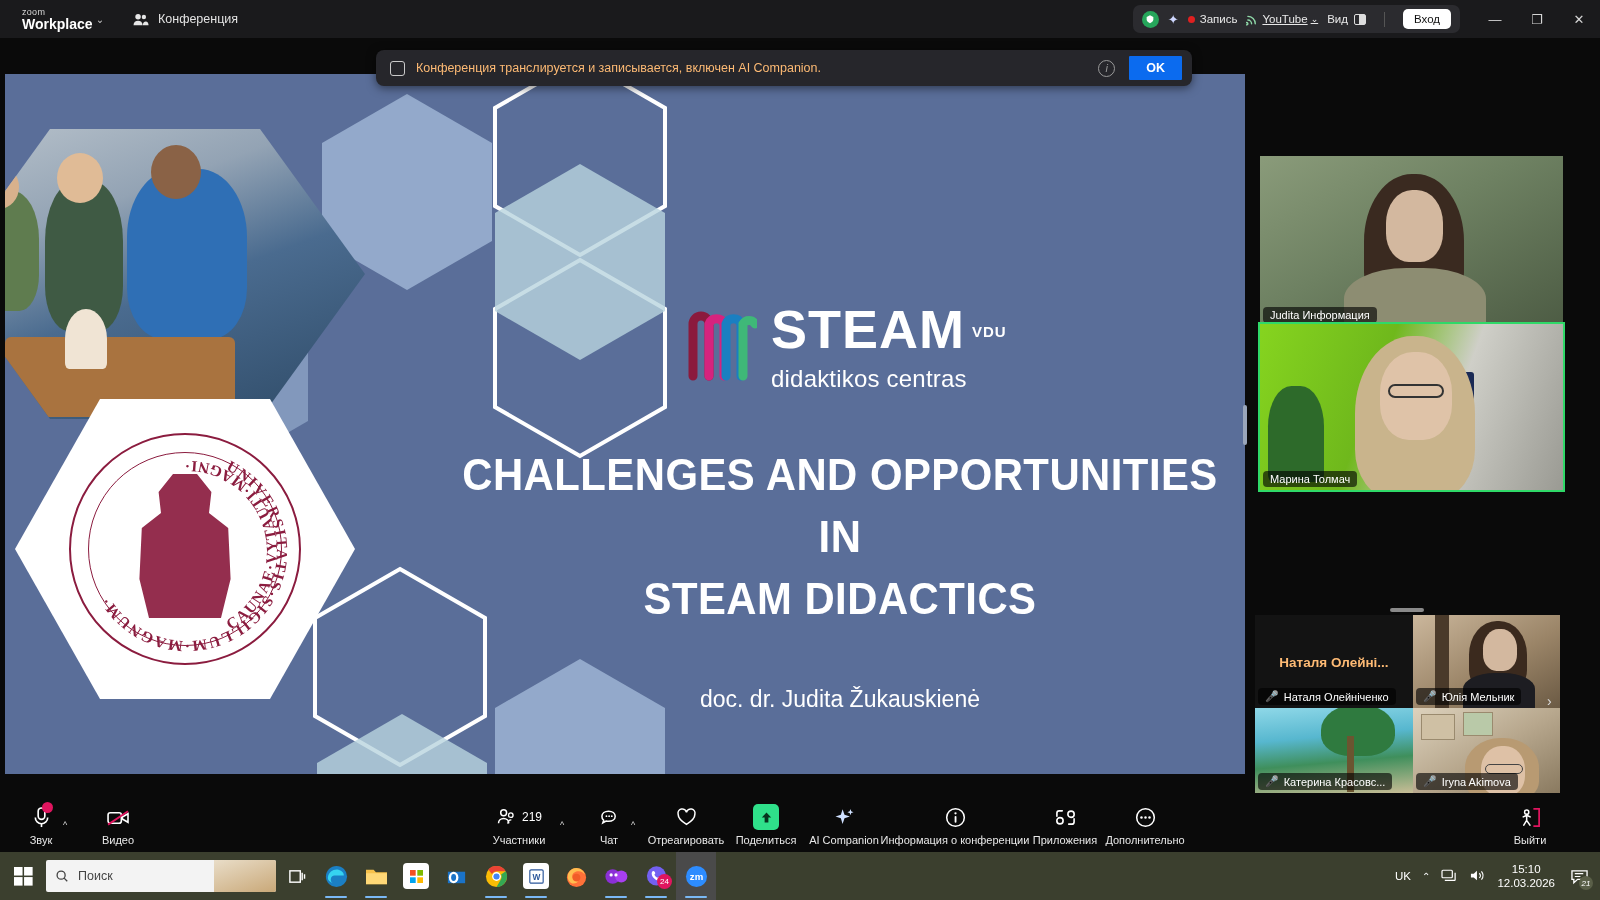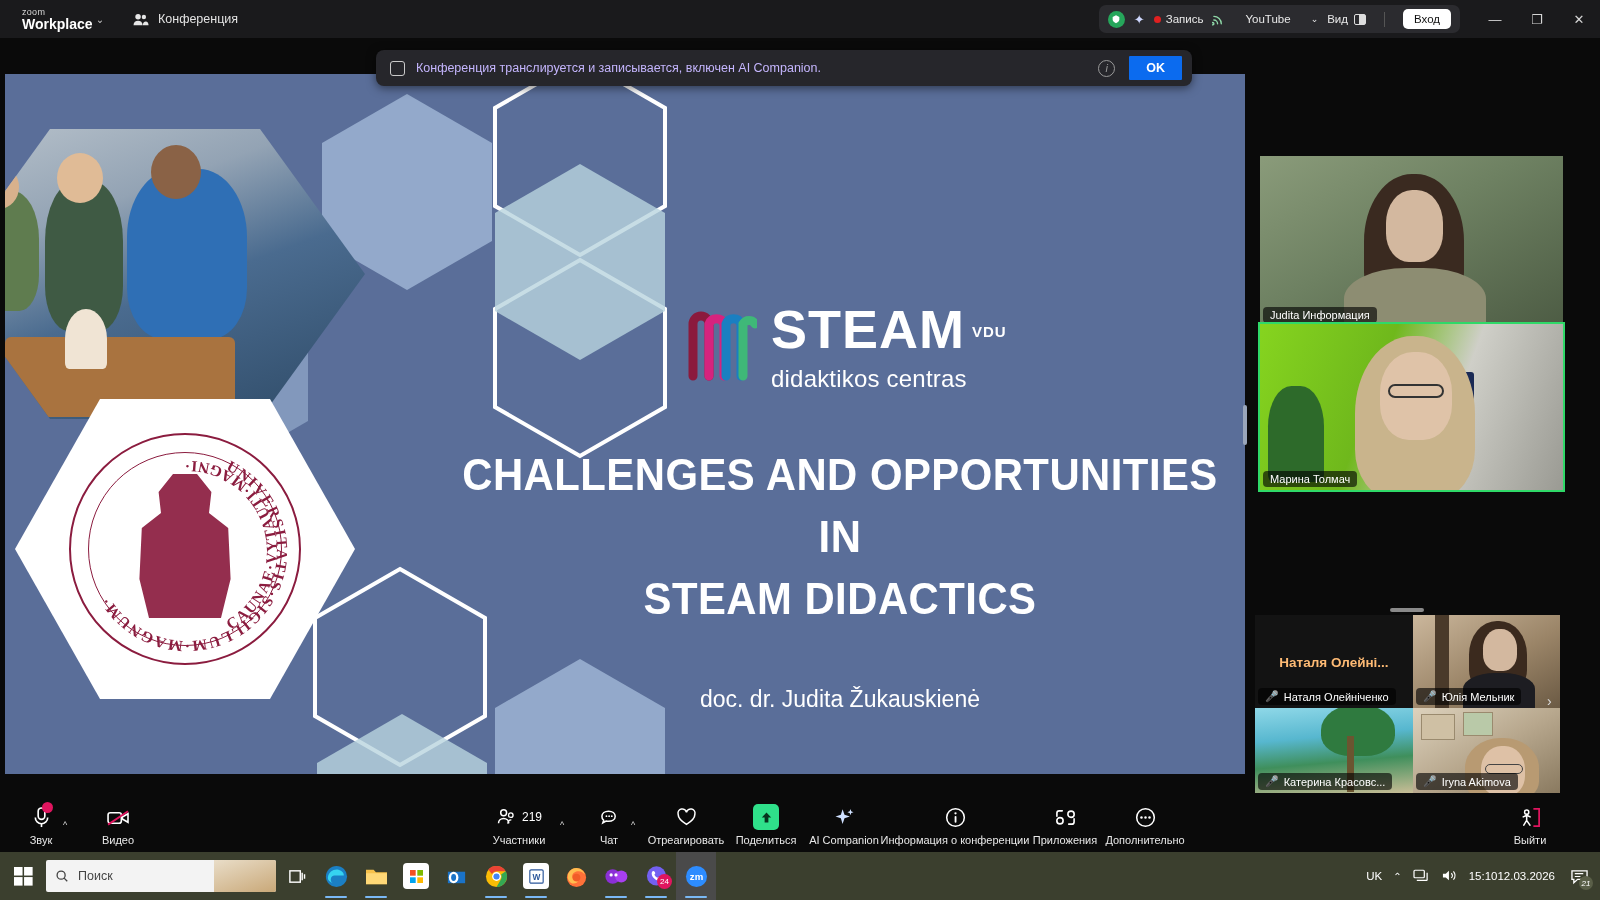--- a/index.html
+++ b/index.html
@@ -29,39 +29,39 @@
 
   .tb-right { margin-left:auto; display:flex; align-items:center; height:38px; }
   .tb-pill { display:flex; align-items:center; gap:9px; background:#2b2b2f;
     border-radius:7px; height:28px; padding:0 9px; margin-right:14px; }
   .shield { width:17px; height:17px; border-radius:50%; background:#26a65b;
     display:flex; align-items:center; justify-content:center; cursor:pointer; }
   .shield svg { width:10px; height:10px; }
   .spark { color:#cfd8ff; font-size:13px; cursor:pointer; }
   .rec { display:flex; align-items:center; gap:5px; color:#e8e8e8; font-size:11.5px; cursor:pointer; }
   .rec-dot { width:7px; height:7px; border-radius:50%; background:#e02020; }
-  .yt { display:flex; align-items:center; gap:20px; color:#e8e8e8; font-size:11.5px; cursor:pointer;}
+  .yt { display:flex; align-items:center; gap:3px; color:#e8e8e8; font-size:11.5px; cursor:pointer;text-decoration:underline;}
   .vid { display:flex; align-items:center; gap:6px; color:#e8e8e8; font-size:11.5px; cursor:pointer;}
   .vid-ico { width:12px; height:11px; border:1.4px solid #ddd; border-radius:2px;
     display:flex; }
   .vid-ico i { flex:1; border-right:1.4px solid #ddd; }
   .vid-ico i:last-child { border-right:none; background:#ddd; }
   .tb-sep { width:1px; height:15px; background:#555; margin:0 9px; }
   .login-btn { background:#ffffff; color:#111; font-size:11.5px; border-radius:5px;
     padding:4px 11px; cursor:pointer; }
   .win-btn { width:42px; height:38px; display:flex; align-items:center;
     justify-content:center; color:#d6d6d6; font-size:13px; cursor:pointer; }
 
   
   .banner { position:absolute; left:376px; top:50px; width:816px; height:36px;
     background:#26262b; border-radius:8px; display:flex; align-items:center;
     padding:0 10px 0 14px; z-index:40; box-shadow:0 2px 10px rgba(0,0,0,.5); }
   .banner-ico { width:15px; height:15px; border:1.4px solid #c9c9c9; border-radius:3px;
     margin-right:11px; }
-  .banner-txt { color:#c4b5fd; font-size:12.5px; }
+  .banner-txt { color:#fdba74; font-size:12.5px; }
   .banner-info { margin-left:auto; width:17px; height:17px; border:1.3px solid #9a9a9a;
     border-radius:50%; color:#9a9a9a; font-size:11px; display:flex;
     align-items:center; justify-content:center; cursor:pointer; font-style:italic; }
   .banner-ok { background:#0b6bef; color:#fff; font-size:12.5px; font-weight:bold;
     border-radius:1px; padding:5px 17px; margin-left:14px; cursor:pointer; }
 
   
   .stage { position:absolute; left:5px; top:74px; width:1240px; height:700px;
     background:#5a6e99; overflow:hidden; }
   .hexwrap { position:absolute; inset:0; }
@@ -165,21 +165,21 @@
   .tb-ico.run::after { content:""; position:absolute; bottom:2px; left:9px;
     width:22px; height:2px; background:#7ab8f5; border-radius:1px; }
   .appbox { width:26px; height:26px; border-radius:4px; display:flex;
     align-items:center; justify-content:center; font-size:11px;
     font-weight:bold; color:#fff; }
   .vb-badge { position:absolute; right:4px; bottom:11px; background:#e0155f;
     color:#fff; font-size:8px; border-radius:50%; width:15px; height:15px;
     display:flex; align-items:center; justify-content:center; }
   .tray { margin-left:auto; display:flex; align-items:center; height:48px;
     padding-right:8px; color:#fff; font-size:11.5px; gap:11px; }
-  .clock { display:flex; flex-direction:row; align-items:center; line-height:14px;
+  .clock { display:flex; flex-direction:column; align-items:center; line-height:14px;
     cursor:pointer; }
   .notif { width:26px; height:26px; display:flex; align-items:center;
     justify-content:center; position:relative; cursor:pointer; }
   .notif-badge { position:absolute; right:-1px; bottom:-1px; background:#5a5f48;
     border-radius:50%; width:14px; height:14px; font-size:8px; color:#fff;
     display:flex; align-items:center; justify-content:center; }
 </style>
 </head>
 <body>
 

